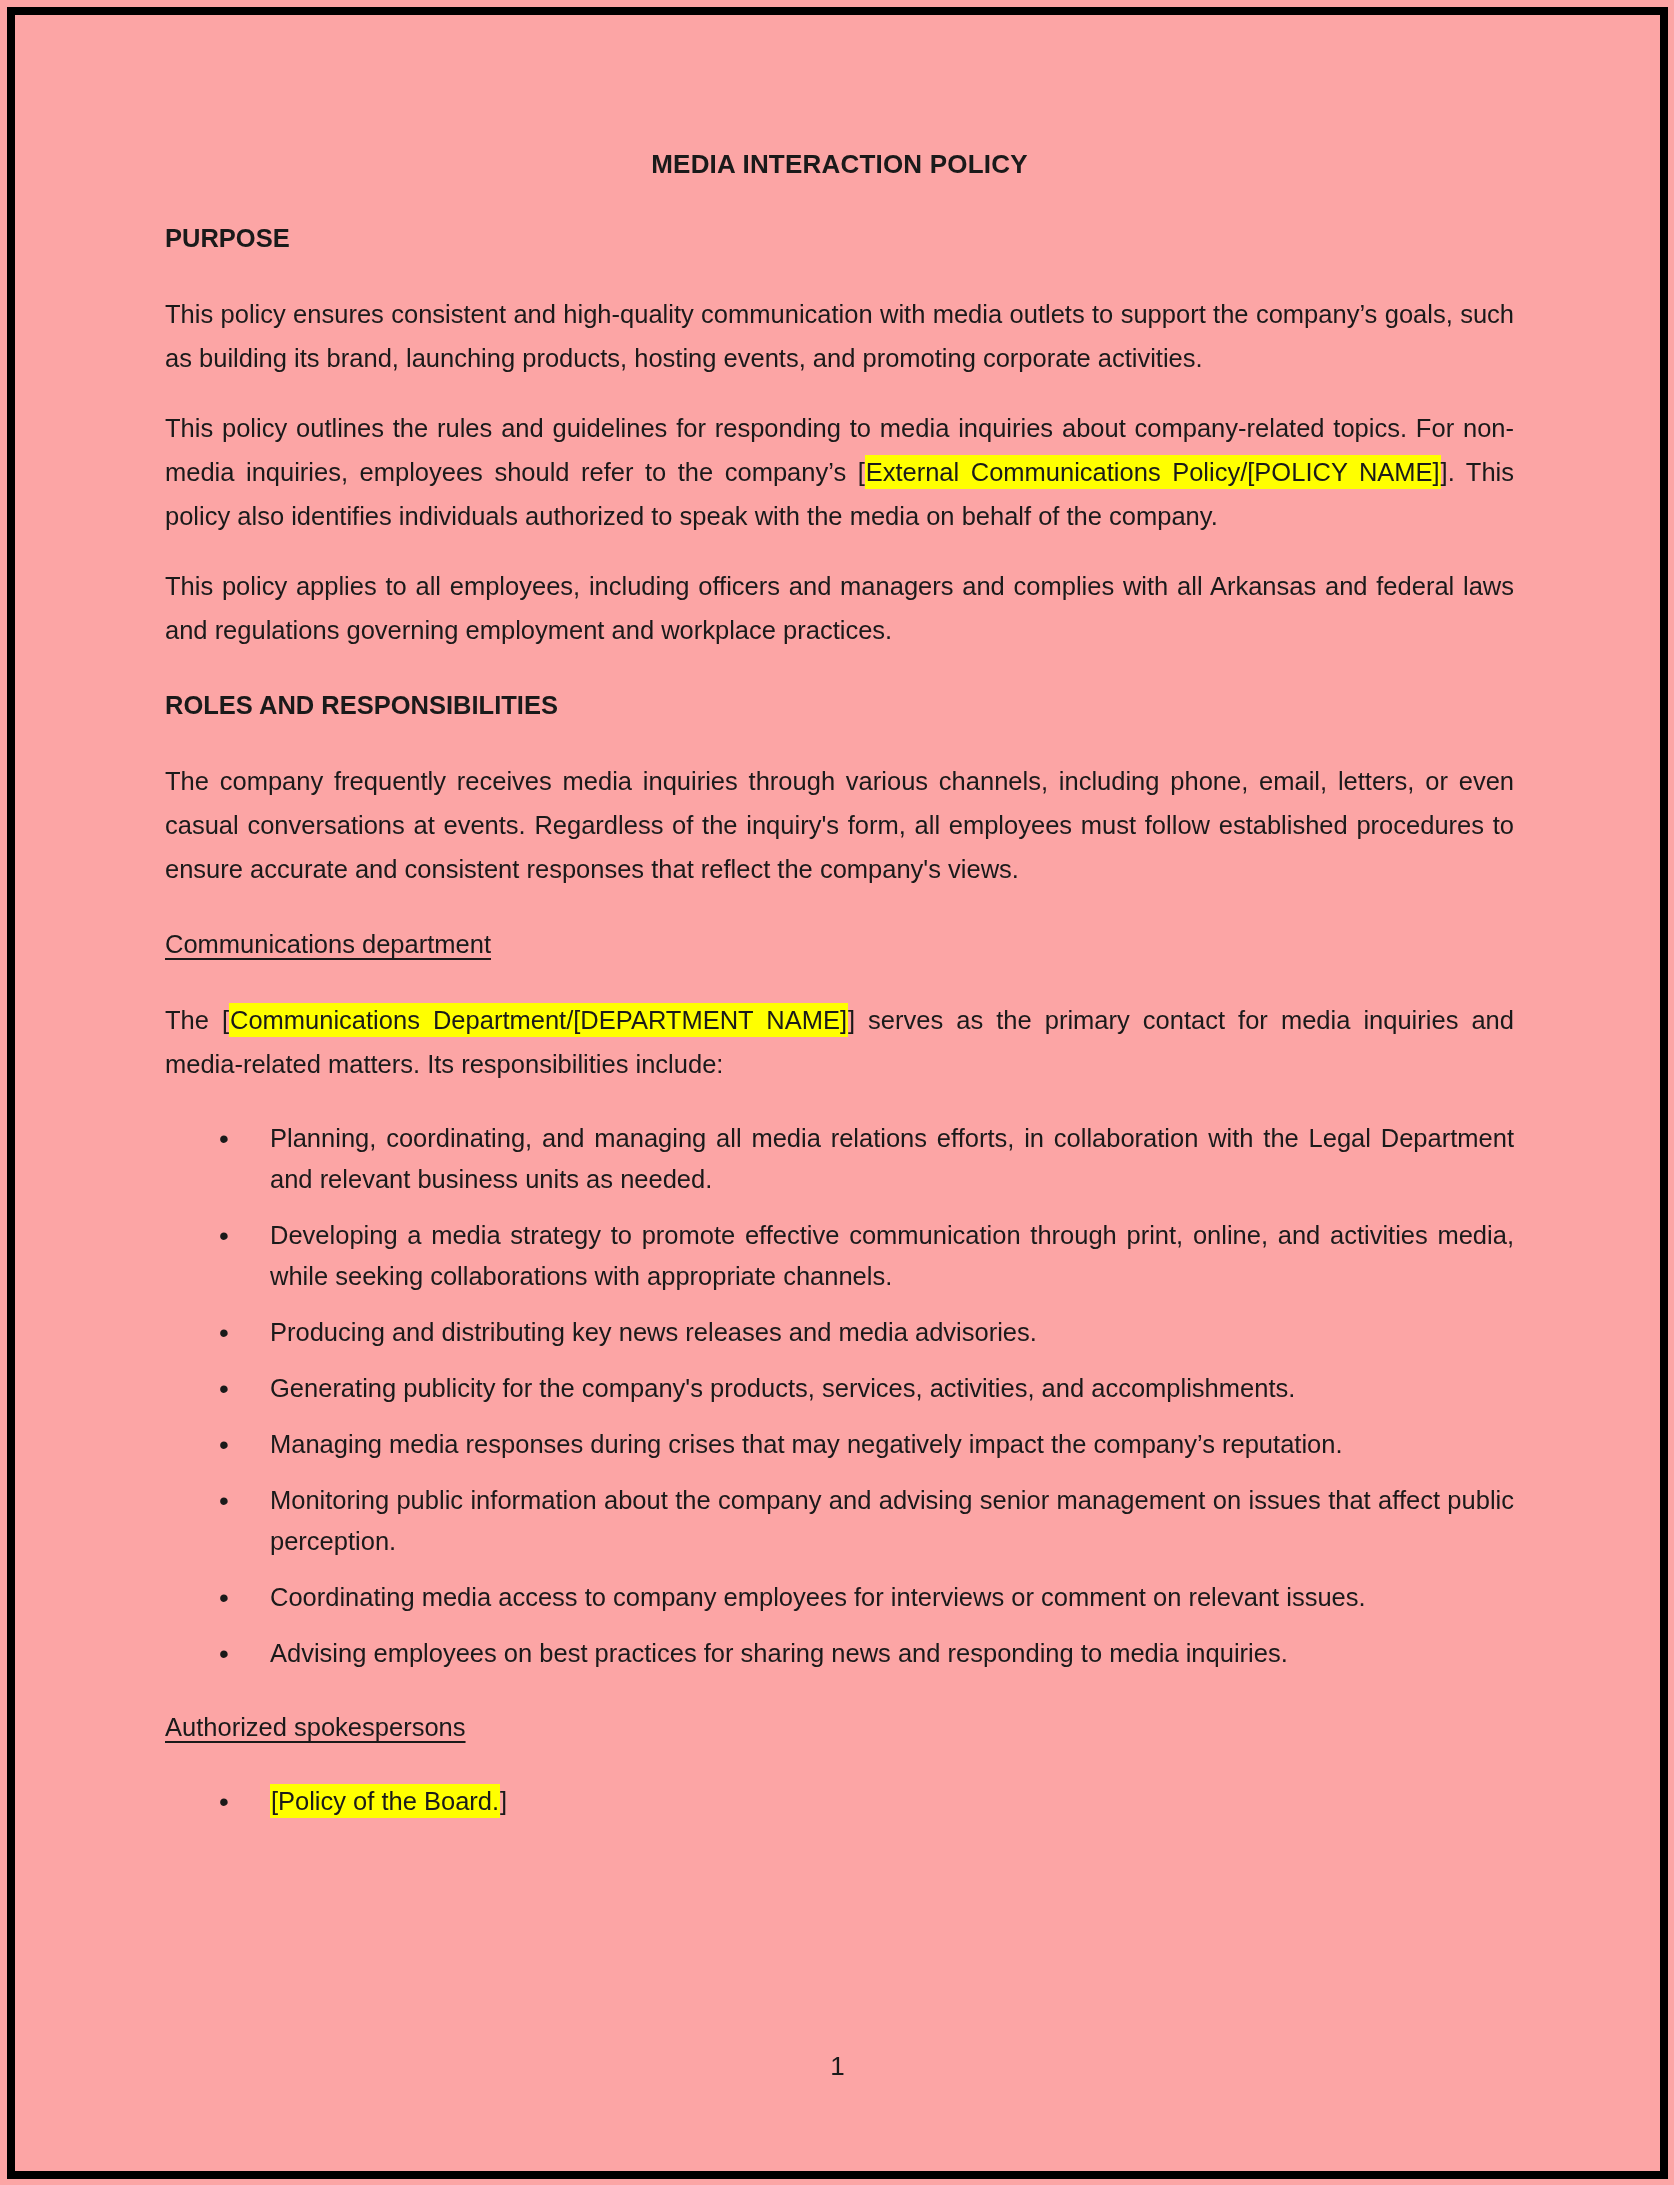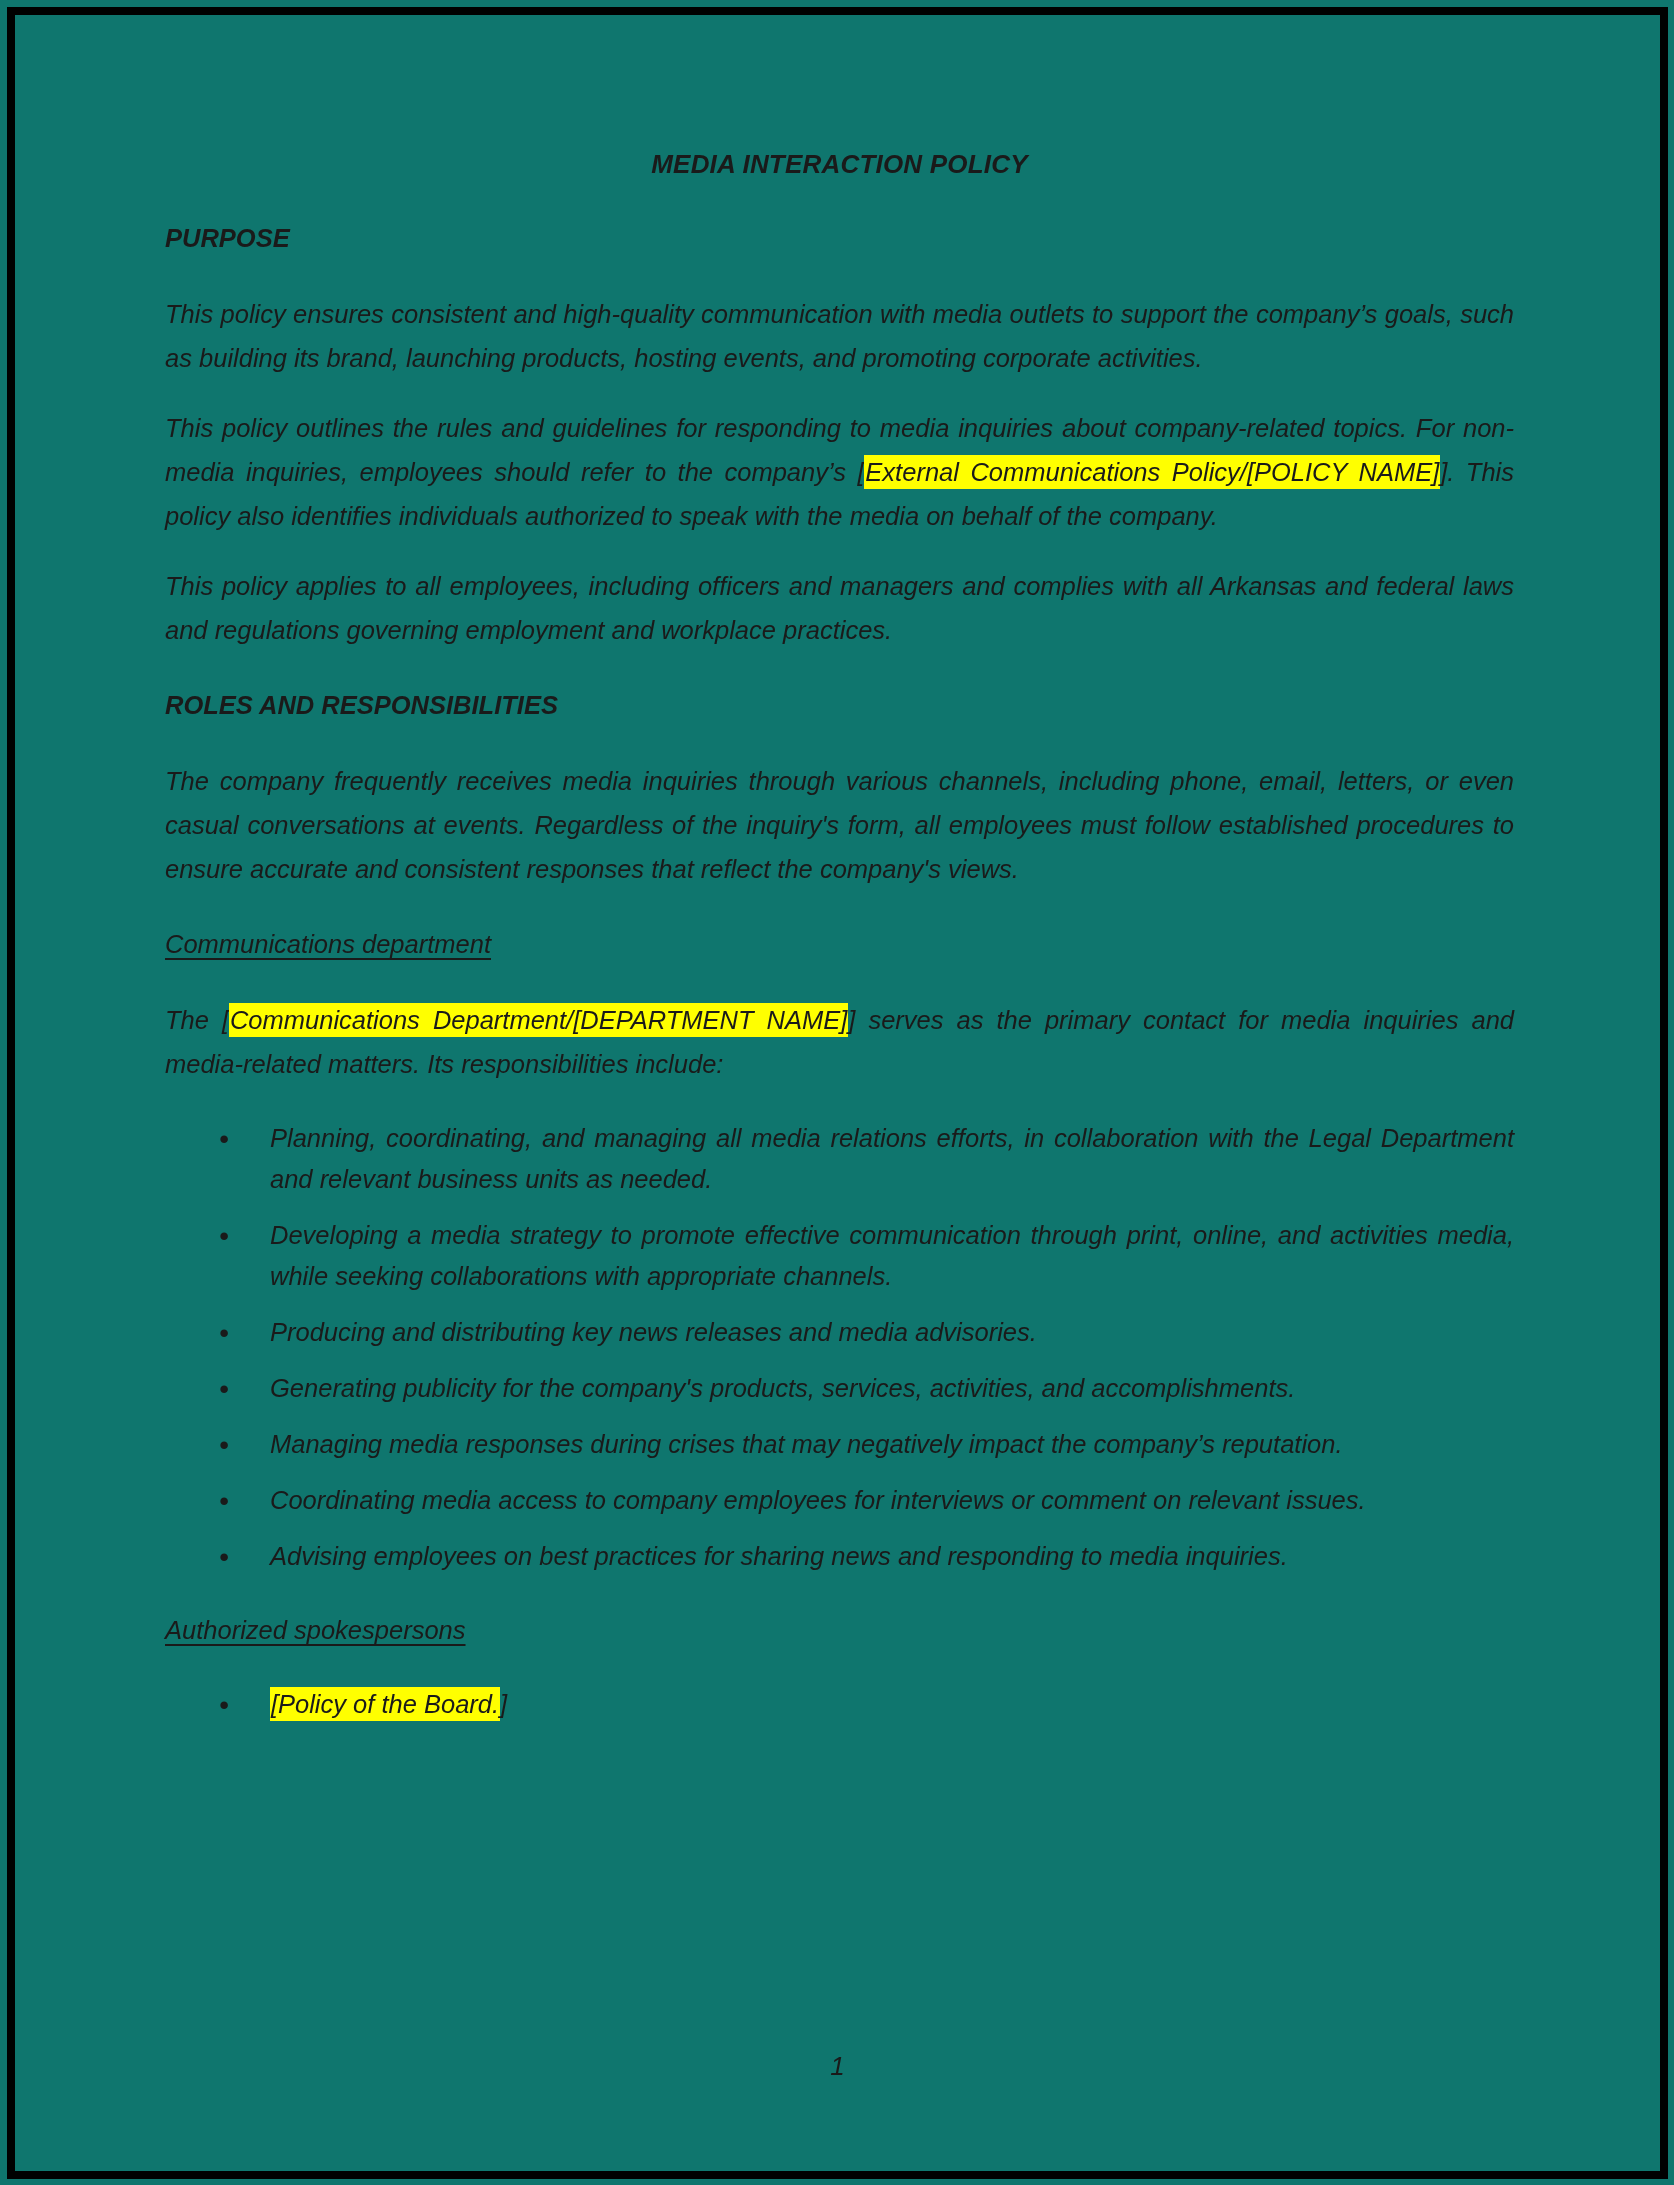--- a/index.html
+++ b/index.html
@@ -1,25 +1,24 @@
 <!DOCTYPE html>
 <html style="font-size:14px"><head>
 <meta charset="utf-8">
 <style>
   * { box-sizing: border-box; }
   html, body { margin: 0; padding: 0; background: #ffffff; }
   .page {
     position: relative;
     width: 1675px;
     height: 2186px;
-    background: #0f766e;
+    background: #fca5a5;
     font-family: "Liberation Sans", "DejaVu Sans", sans-serif;
     color: #1a1a1a;
     overflow: hidden;
-    font-style: italic;
   }
   .page-frame {
     position: absolute;
     inset: 7px;
     border: 8px solid #000000;
     pointer-events: none;
   }
   .content {
     position: absolute;
     left: 165px;
@@ -117,20 +116,21 @@
         <li><span>Planning, coordinating, and managing all media relations efforts, in collaboration with the Legal Department and relevant business units as needed.</span></li>
 
         <li><span>Developing a media strategy to promote effective communication through print, online, and activities media, while seeking collaborations with appropriate channels.</span></li>
 
         <li><span>Producing and distributing key news releases and media advisories.</span></li>
 
         <li><span>Generating publicity for the company's products, services, activities, and accomplishments.</span></li>
 
         <li><span>Managing media responses during crises that may negatively impact the company’s reputation.</span></li>
 
+        <li><span>Monitoring public information about the company and advising senior management on issues that affect public perception.</span></li>
 
         <li><span>Coordinating media access to company employees for interviews or comment on relevant issues.</span></li>
 
         <li><span>Advising employees on best practices for sharing news and responding to media inquiries.</span></li>
       </ul>
 
     <h3 class="sub-heading">Authorized spokespersons</h3>
 
 
     <ul class="doc-list">

